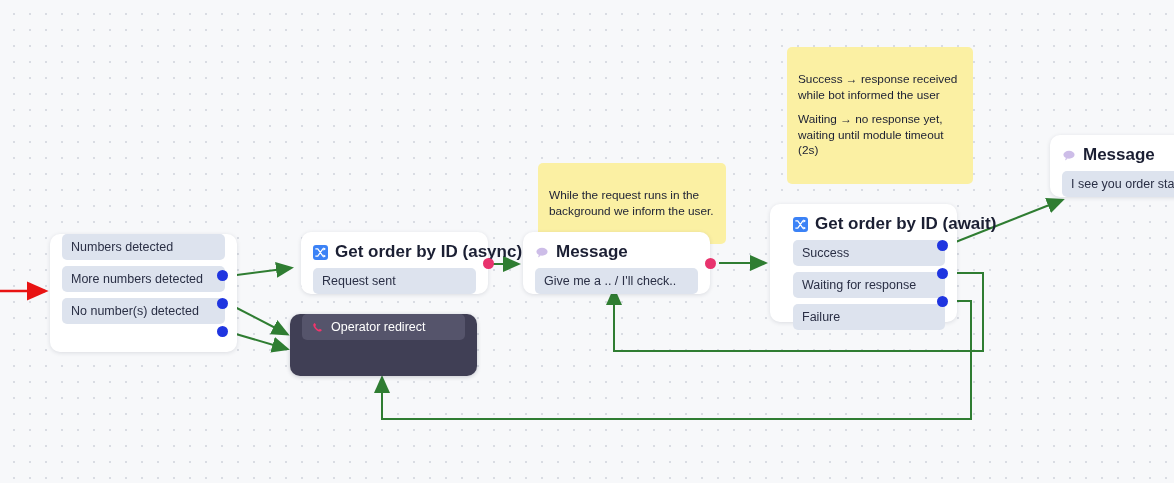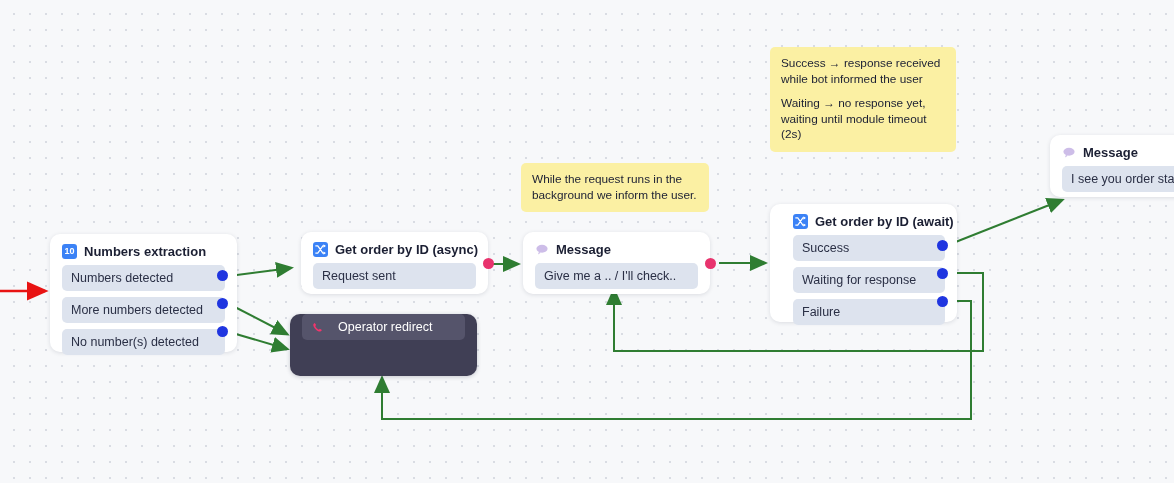--- a/index.html
+++ b/index.html
@@ -13,39 +13,39 @@
     position:relative;
   }
   #canvas{position:absolute;left:0;top:0;width:1174px;height:483px;}
   svg.edges{position:absolute;left:0;top:0;width:1174px;height:483px;pointer-events:none;}
 
   .node{position:absolute;border-radius:10px;box-sizing:border-box;}
   .node.light{background:#ffffff;box-shadow:0 1px 4px rgba(30,35,60,.13);}
   .node.dark{background:#403f55;box-shadow:0 1px 4px rgba(30,35,60,.22);}
 
   .node-header{display:flex;align-items:center;gap:7px;padding:10px 12px 6px 12px;}
-  .node-title{font-size:13px;font-weight:bold;color:#1b1f33;white-space:nowrap;}
+  .node-title{font-size:17px;font-weight:bold;color:#1b1f33;white-space:nowrap;}
   .node.dark .node-title{color:#ffffff;}
 
   .badge{width:15px;height:15px;border-radius:3px;display:flex;align-items:center;
          justify-content:center;flex:0 0 auto;}
   .badge-blue{background:#3b82f6;}
   .badge-num{font-size:9px;font-weight:bold;color:#fff;line-height:1;}
 
   .rows{padding:0 12px 12px 12px;display:flex;flex-direction:column;gap:6px;}
   .row{background:#dde3ee;border-radius:5px;padding:6px 9px;font-size:12.5px;
        color:#2a2f45;white-space:nowrap;overflow:hidden;}
-  .node.dark .row{background:#55546b;color:#ffffff;display:flex;align-items:center;gap:14px;}
+  .node.dark .row{background:#55546b;color:#ffffff;display:flex;align-items:center;gap:7px;}
 
   .port{position:absolute;width:11px;height:11px;border-radius:50%;}
   .port-blue{background:#1f35e0;}
   .port-pink{background:#e8336d;}
 
-  .note{position:absolute;background:#fbf0a3;border-radius:5px;padding:9px 11px;
-        font-size:11.8px;line-height:1.32;color:#1b1f33;box-sizing:border-box;}
+  .note{position:absolute;background:#fbf0a3;border-radius:5px;padding:25px 11px;
+        font-size:11.8px;line-height:1.32;color:#1b1f33;box-sizing:border-box;margin-left:17px;}
   .note p{margin:0;}
   .note p + p{margin-top:9px;}
 
   .bubble{width:14px;height:11px;flex:0 0 auto;}
   .phone{width:13px;height:13px;flex:0 0 auto;}
   .shuffle{width:15px;height:15px;}
   .ff{width:15px;height:15px;}
 </style>
 </head>
 <body>
@@ -84,26 +84,20 @@
   <div class="note" style="left:521px;top:163px;width:188px;">
     <p>While the request runs in the background we inform the user.</p>
   </div>
 
   <div class="note" style="left:770px;top:47px;width:186px;">
     <p>Success → response received while bot informed the user</p>
     <p>Waiting → no response yet, waiting until module timeout (2s)</p>
   </div>
 
   <div class="node light" style="left:50px;top:234px;width:187px;height:118px;">
-    <div class="node-header">
-      <span class="badge badge-blue">
-        <span class="badge-num">10</span>
-      </span>
-      <span class="node-title">Numbers extraction</span>
-    </div>
     <div class="rows">
       <div class="row">Numbers detected</div>
       <div class="row">More numbers detected</div>
       <div class="row">No number(s) detected</div>
     </div>
     <span class="port port-blue" style="left:167px;top:36px;"></span>
     <span class="port port-blue" style="left:167px;top:64px;"></span>
     <span class="port port-blue" style="left:167px;top:92px;"></span>
   </div>
 

